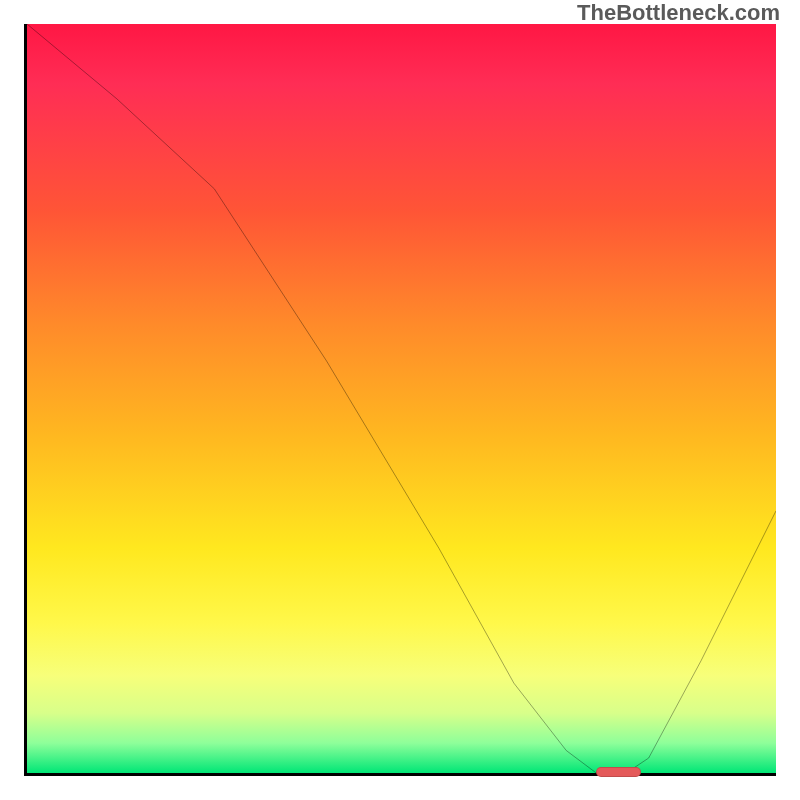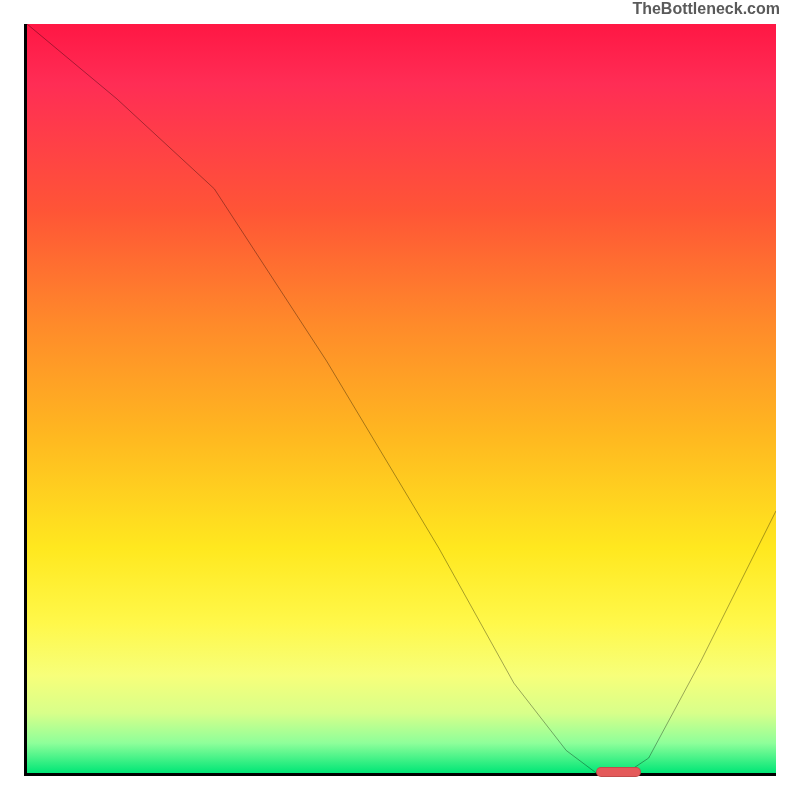--- a/index.html
+++ b/index.html
@@ -8,21 +8,21 @@
     height: 800px;
     background: #ffffff;
     position: relative;
     font-family: Arial, sans-serif;
   }
   .watermark {
     position: absolute;
     top: 0px;
     right: 20px;
     color: #5a5a5a;
-    font-size: 16px;
+    font-size: 22px;
     font-weight: bold;
     z-index: 10;
   }
   .plot-area {
     position: absolute;
     left: 24px;
     top: 24px;
     width: 752px;
     height: 752px;
     border-left: 3px solid #000;

